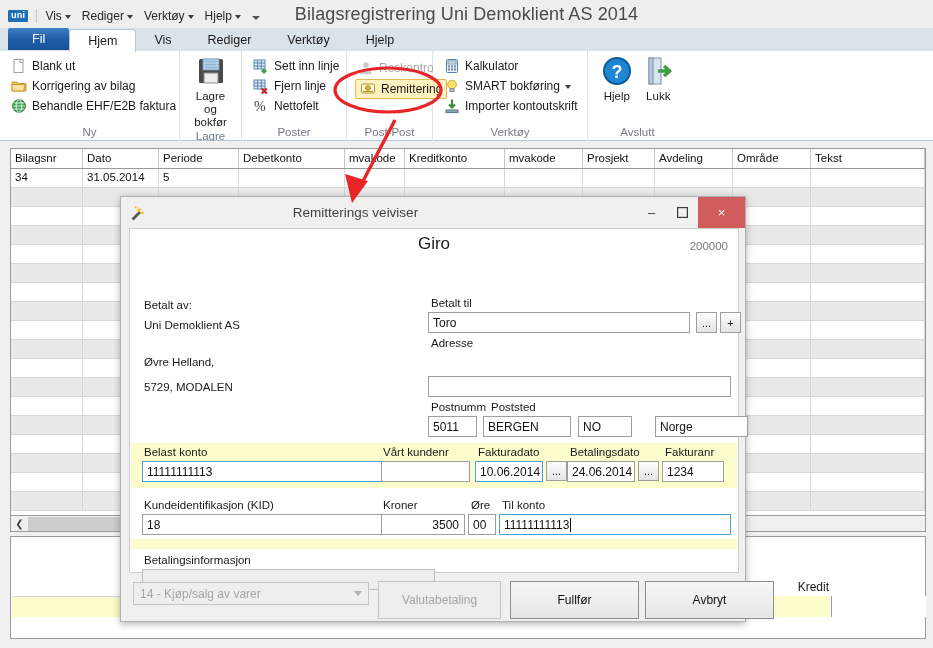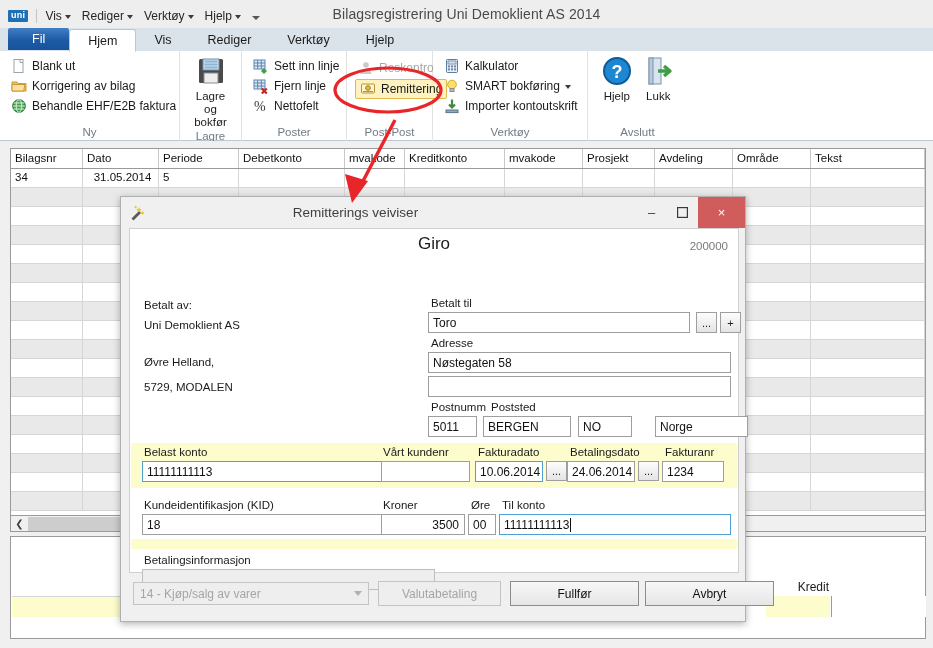--- a/index.html
+++ b/index.html
@@ -16,21 +16,21 @@
     background: #f0f0f0;
   }
 
   
   .titlebar {
     position: absolute; left: 0; top: 0; width: 933px; height: 28px;
     background: #eeeeee;
     display: flex; align-items: center; justify-content: center;
   }
   .titlebar-text {
-    font-size: 14px; color: #4a4a4a; letter-spacing: .1px;
+    font-size: 18px; color: #4a4a4a; letter-spacing: .1px;
   }
 
   
   .qat {
     position: absolute; left: 0; top: 5px; height: 22px;
     display: flex; align-items: center; padding-left: 8px; gap: 0px;
   }
   .uni-logo {
     background: #1f6fb5; color: #ffffff; font-size: 9px; font-weight: bold;
     padding: 1px 3px 2px 3px; letter-spacing: .3px; line-height: 1;
@@ -218,21 +218,21 @@
     cursor: default;
   }
   .yellowband { position: absolute; background: #fcfccc; }
   .caret-txt { display: inline-block; width: 1px; height: 14px; background: #111; margin-left: 1px; }
 
   .dlg-footer {
     position: absolute; left: 8px; top: 377px; width: 610px; height: 40px;
   }
   .fbtn {
     border: 1px solid #8d8d8d; background: linear-gradient(180deg,#f7f7f7,#e6e6e6);
-    height: 25px; font-size: 12px; color: #111;
+    height: 38px; font-size: 12px; color: #111;
     display: flex; align-items: center; justify-content: center; cursor: default;
   }
   .fbtn.disabled { color: #a5a5a5; border-color: #c4c4c4; background: #eeeeee; }
   .fselect {
     border: 1px solid #c4c4c4; background: #eeeeee; height: 23px;
     font-size: 12px; color: #a5a5a5; display: flex; align-items: center;
     justify-content: space-between; padding: 0 6px 0 6px;
   }
 </style>
 </head>
@@ -489,21 +489,21 @@
           <div class="gh" style="width: 100px;">Kreditkonto</div>
           <div class="gh" style="width: 78px;">mvakode</div>
           <div class="gh" style="width: 72px;">Prosjekt</div>
           <div class="gh" style="width: 78px;">Avdeling</div>
           <div class="gh" style="width: 78px;">Område</div>
           <div class="gh" style="width: 114px;">Tekst</div>
         </div>
       <div id="grid-rows">
           <div class="grow">
             <div class="gc" style="width: 72px;">34</div>
-            <div class="gc" style="width: 76px; text-align: center;">31.05.2014</div>
+            <div class="gc" style="width: 76px;">31.05.2014</div>
             <div class="gc" style="width: 80px;">5</div>
             <div class="gc" style="width: 106px;"></div>
             <div class="gc" style="width: 60px;"></div>
             <div class="gc" style="width: 100px;"></div>
             <div class="gc" style="width: 78px;"></div>
             <div class="gc" style="width: 72px;"></div>
             <div class="gc" style="width: 78px;"></div>
             <div class="gc" style="width: 78px;"></div>
             <div class="gc" style="width: 114px;"></div>
           </div>
@@ -780,23 +780,20 @@
       <div style="position:absolute;left:14px;top:152px" class="lbl">5729, MODALEN</div>
 
       <div style="position:absolute;left:301px;top:68px" class="lbl">Betalt til</div>
       <div class="fld" style="position:absolute;left:298px;top:83px;width:262px">
         <span>Toro</span>
       </div>
       <div class="minibtn" style="position:absolute;left:566px;top:83px">...</div>
       <div class="minibtn" style="position:absolute;left:590px;top:83px">+</div>
 
       <div style="position:absolute;left:301px;top:108px" class="lbl">Adresse</div>
-      <div class="fld" style="position:absolute;left:298px;top:123px;width:303px">
-        <span>Nøstegaten 58</span>
-      </div>
       <div class="fld" style="position:absolute;left:298px;top:147px;width:303px">
         <span></span>
       </div>
 
       <div style="position:absolute;left:301px;top:172px" class="lbl">Postnumm</div>
       <div style="position:absolute;left:361px;top:172px" class="lbl">Poststed</div>
       <div class="fld" style="position:absolute;left:298px;top:187px;width:49px">
         <span>5011</span>
       </div>
       <div class="fld" style="position:absolute;left:353px;top:187px;width:88px">

